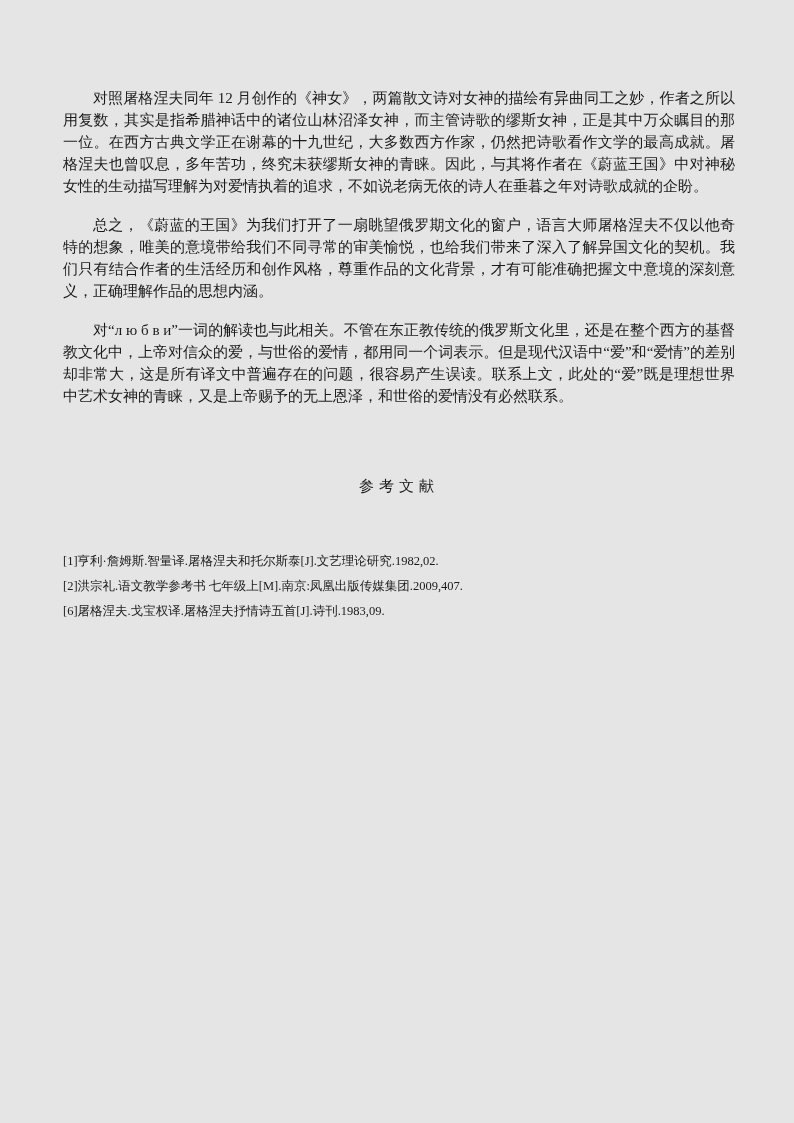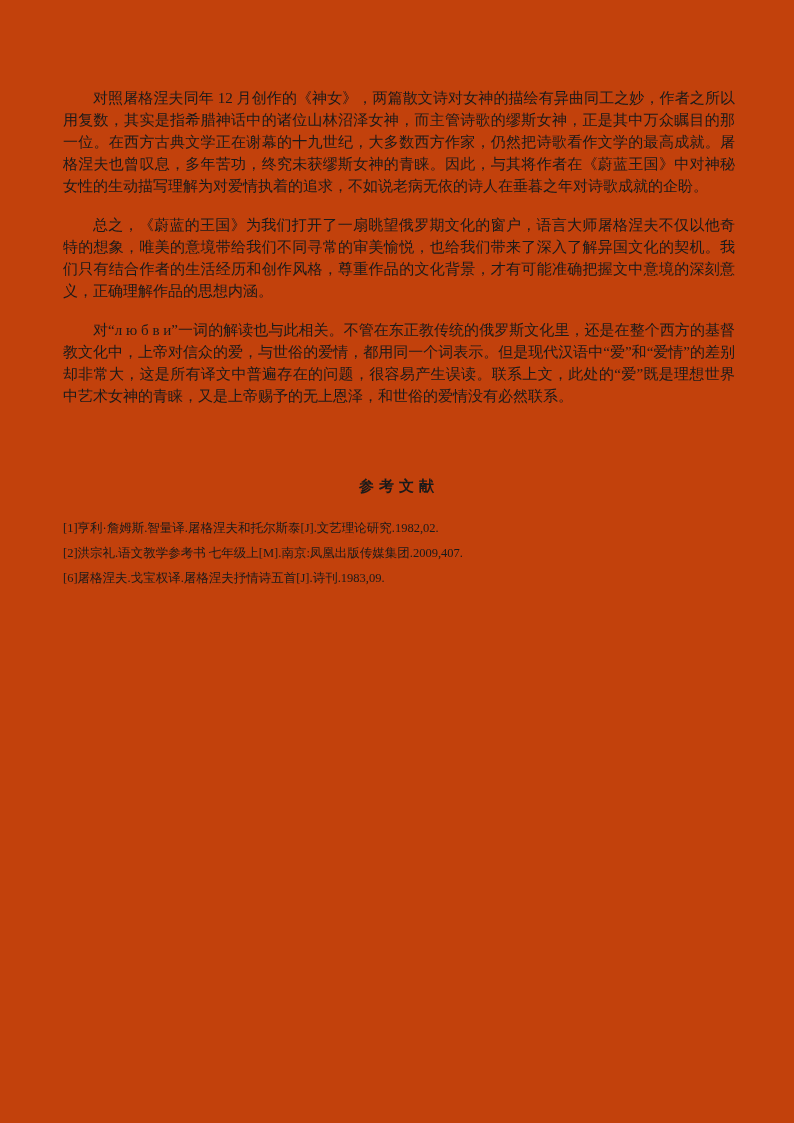--- a/index.html
+++ b/index.html
@@ -5,45 +5,45 @@
   html, body {
     margin: 0;
     padding: 0;
     background: #ffffff;
   }
   .page {
     position: relative;
     width: 794px;
     height: 1123px;
     box-sizing: border-box;
-    background: #c2410c;
+    background: #e5e5e5;
     color: #1a1a1a;
     font-family: "Liberation Serif", "DejaVu Serif", serif;
     padding: 87px 59px 0 63px;
     overflow: hidden;
   }
   .body-para {
     margin: 0 0 17px 0;
     font-size: 15px;
     line-height: 22px;
     text-align: justify;
     text-justify: inter-ideograph;
     text-indent: 2em;
     word-break: break-all;
   }
   .ref-heading {
     margin: 68px 0 16px 0;
     font-size: 15px;
     line-height: 22px;
     text-align: center;
     letter-spacing: 5px;
-    font-weight: bold;
+    font-weight: normal;
   }
   .references {
-    margin-top: 23px;
+    margin-top: 56px;
     font-family: Liberation Serif, serif;
   }
   .ref-entry {
     margin: 0 0 9px 0;
     font-size: 12.5px;
     line-height: 16px;
     text-align: left;
     word-break: break-all;
   }
 </style>

